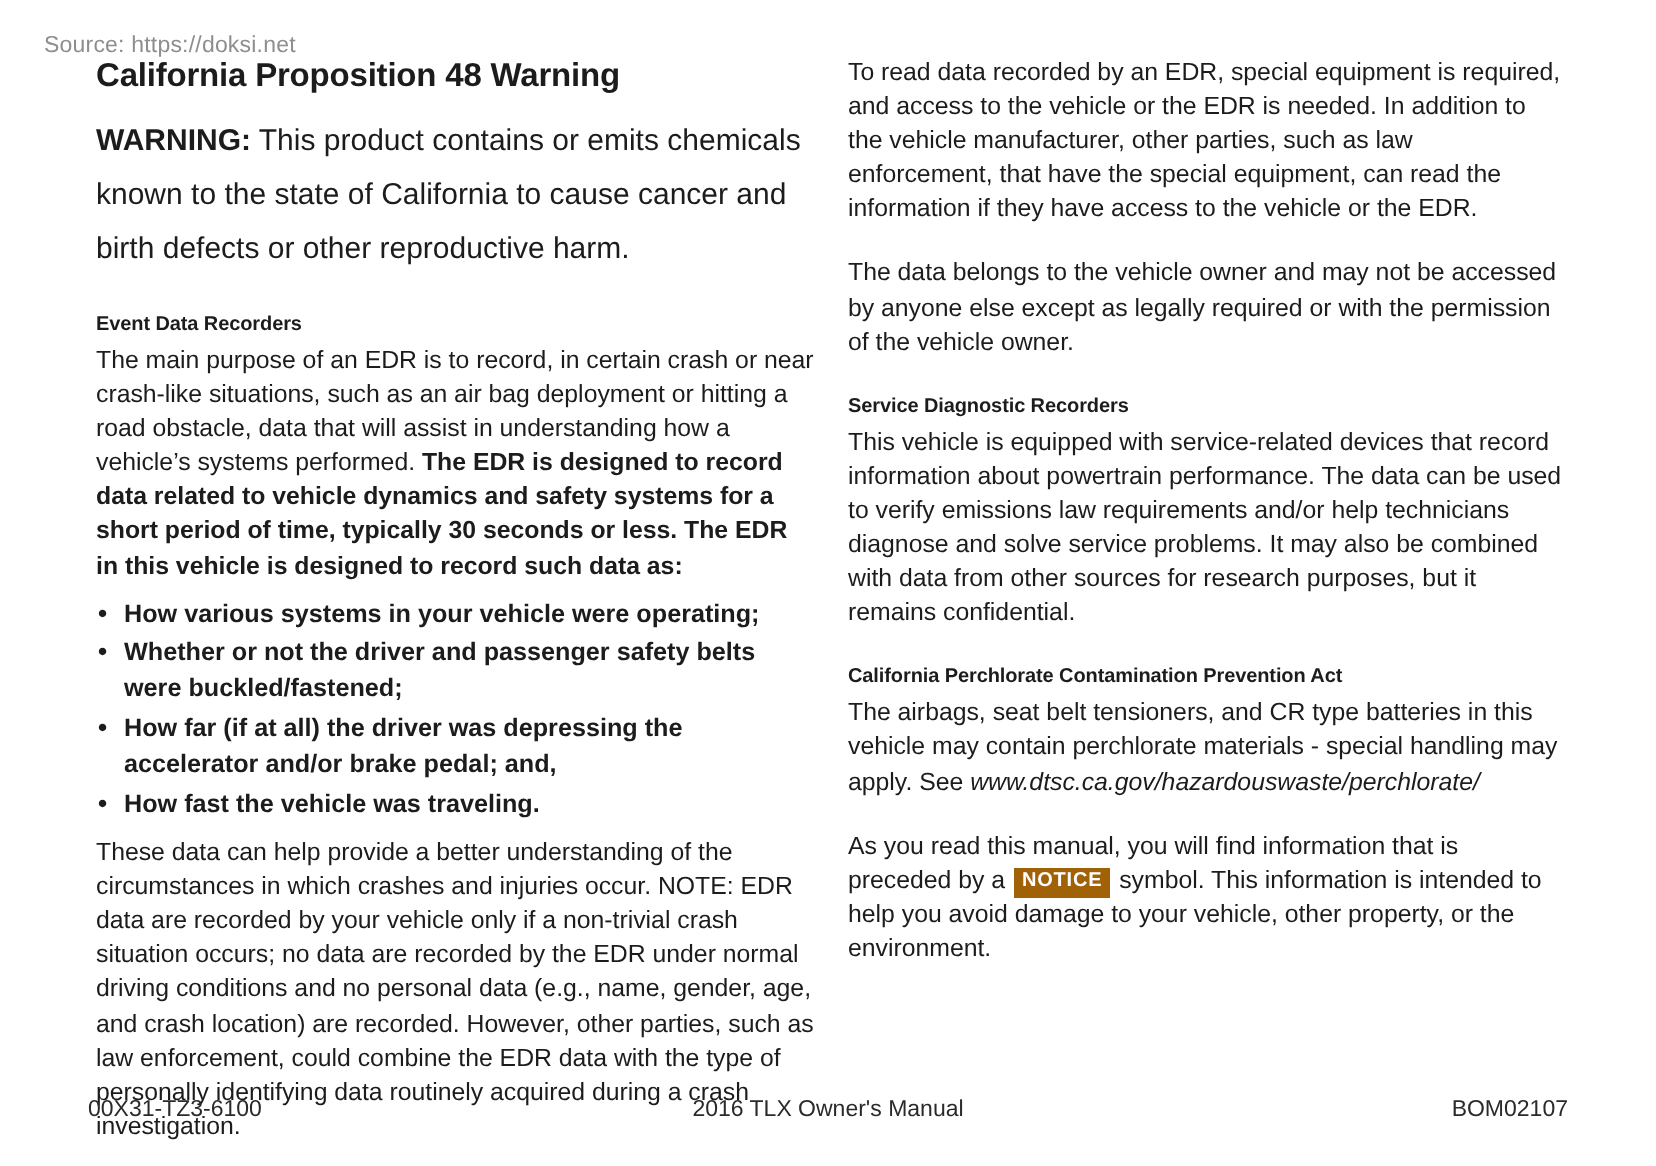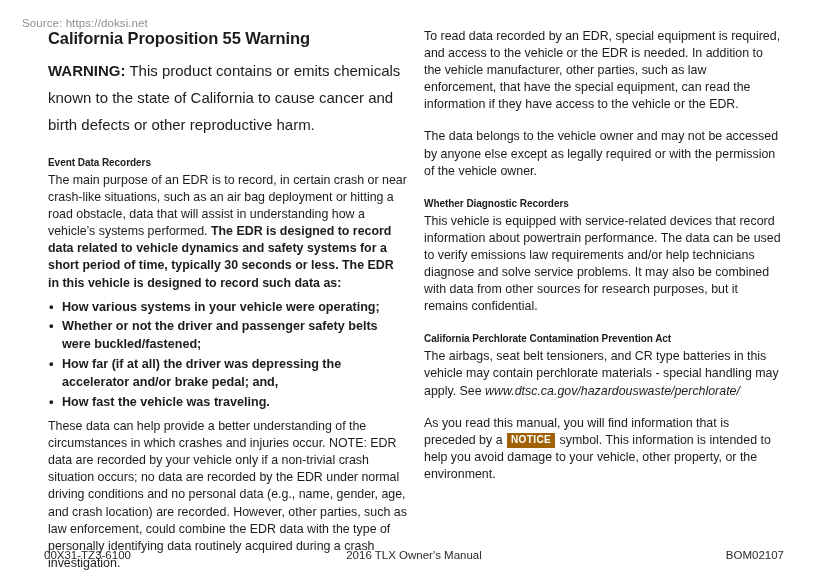--- a/index.html
+++ b/index.html
@@ -163,21 +163,21 @@
 <body>
 
 <div class="page">
 
   <div class="source-line">Source: https://doksi.net</div>
 
   <div class="columns">
 
     <div class="col col-left">
 
-      <h1 class="doc-title">California Proposition 55 Warning</h1>
+      <h1 class="doc-title">California Proposition 48 Warning</h1>
 
       <p class="warning-block"><span class="lead">WARNING:</span><span> This product contains or emits chemicals known to the state of California to cause cancer and birth defects or other reproductive harm.</span></p>
 
       <h2 class="sec-head">Event Data Recorders</h2>
 
 
       <p class="body-text tight"><span>The main purpose of an EDR is to record, in certain crash or near crash-like situations, such as an air bag deployment or hitting a road obstacle, data that will assist in understanding how a vehicle’s systems performed. </span><span class="b">The EDR is designed to record data related to vehicle dynamics and safety systems for a short period of time, typically 30 seconds or less. The EDR in this vehicle is designed to record such data as:</span></p>
 
       <ul class="bullets">
         <li><span class="dot">•</span><span>How various systems in your vehicle were operating;</span></li>
@@ -189,21 +189,21 @@
       <p class="body-text">These data can help provide a better understanding of the circumstances in which crashes and injuries occur. NOTE: EDR data are recorded by your vehicle only if a non-trivial crash situation occurs; no data are recorded by the EDR under normal driving conditions and no personal data (e.g., name, gender, age, and crash location) are recorded. However, other parties, such as law enforcement, could combine the EDR data with the type of personally identifying data routinely acquired during a crash investigation.</p>
 
     </div>
 
     <div class="col col-right">
 
       <p class="body-text">To read data recorded by an EDR, special equipment is required, and access to the vehicle or the EDR is needed. In addition to the vehicle manufacturer, other parties, such as law enforcement, that have the special equipment, can read the information if they have access to the vehicle or the EDR.</p>
 
       <p class="body-text">The data belongs to the vehicle owner and may not be accessed by anyone else except as legally required or with the permission of the vehicle owner.</p>
 
-      <h2 class="sec-head">Whether Diagnostic Recorders</h2>
+      <h2 class="sec-head">Service Diagnostic Recorders</h2>
 
       <p class="body-text">This vehicle is equipped with service-related devices that record information about powertrain performance. The data can be used to verify emissions law requirements and/or help technicians diagnose and solve service problems. It may also be combined with data from other sources for research purposes, but it remains confidential.</p>
 
       <h2 class="sec-head">California Perchlorate Contamination Prevention Act</h2>
 
       <p class="body-text"><span>The airbags, seat belt tensioners, and CR type batteries in this vehicle may contain perchlorate materials - special handling may apply. See </span><span class="i">www.dtsc.ca.gov/hazardouswaste/perchlorate/</span></p>
 
       <p class="body-text"><span>As you read this manual, you will find information that is preceded by a </span><span class="notice-badge">NOTICE</span><span> symbol. This information is intended to help you avoid damage to your vehicle, other property, or the environment.</span></p>
 
     </div>

